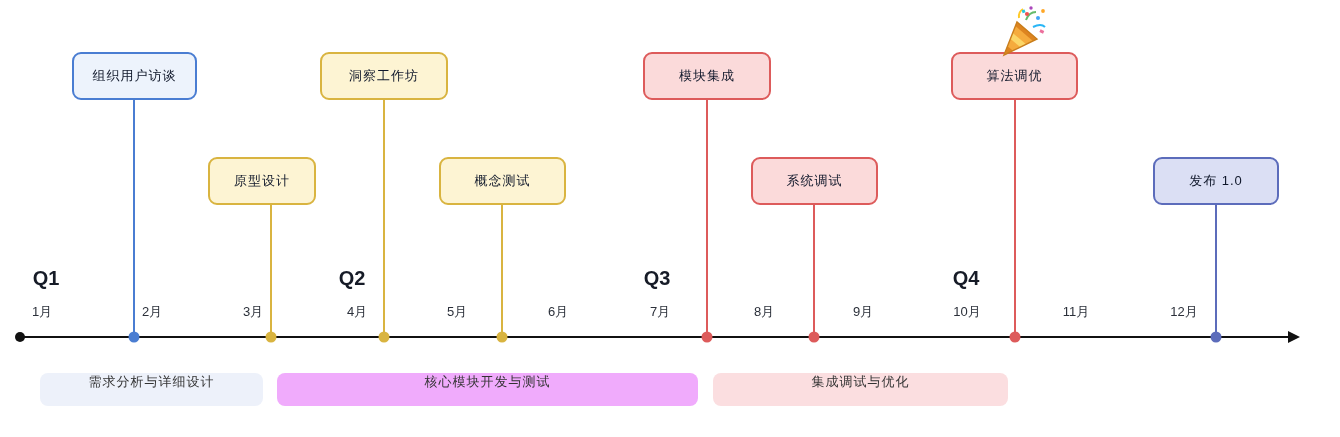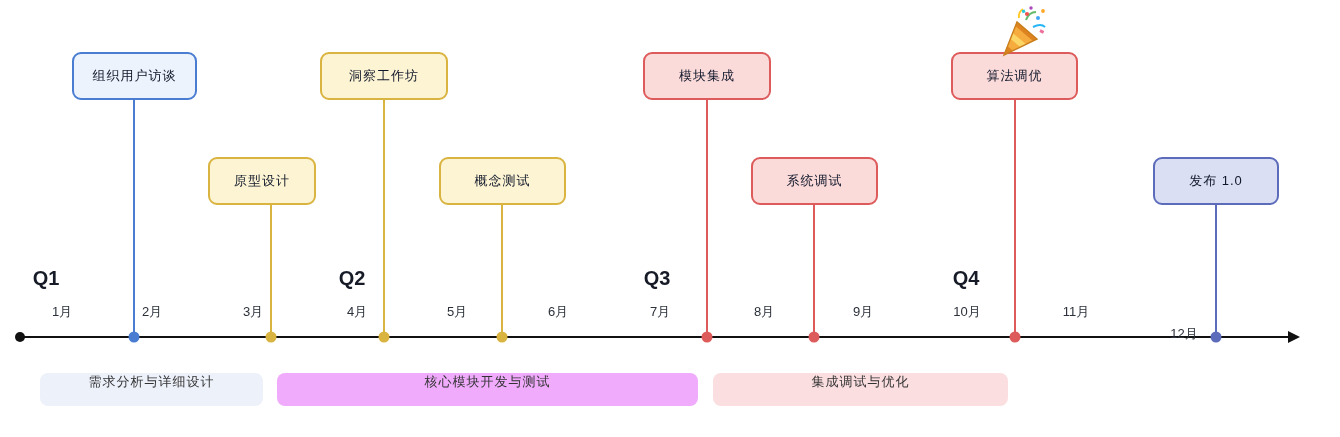--- a/index.html
+++ b/index.html
@@ -68,32 +68,32 @@
 
   <div class="axis-line"></div>
   <div class="axis-arrow"></div>
   <div class="dot black" style="left:20px;"></div>
 
   <div class="quarter" style="left:46px;">Q1</div>
   <div class="quarter" style="left:352px;">Q2</div>
   <div class="quarter" style="left:657px;">Q3</div>
   <div class="quarter" style="left:966px;">Q4</div>
 
-  <div class="month" style="left:62px;">1月</div>
+  <div class="month" style="left:42px;">1月</div>
   <div class="month" style="left:152px;">2月</div>
   <div class="month" style="left:253px;">3月</div>
   <div class="month" style="left:357px;">4月</div>
   <div class="month" style="left:457px;">5月</div>
   <div class="month" style="left:558px;">6月</div>
   <div class="month" style="left:660px;">7月</div>
   <div class="month" style="left:764px;">8月</div>
   <div class="month" style="left:863px;">9月</div>
   <div class="month" style="left:967px;">10月</div>
   <div class="month" style="left:1076px;">11月</div>
-  <div class="month" style="left:1184px;margin-top:22px;">12月</div>
+  <div class="month" style="left:1184px;">12月</div>
 
   <div class="connector blue" style="left:133px;top:100px;height:237px;"></div>
   <div class="dot blue" style="left:134px;"></div>
   <div class="card blue" style="left:72px;top:52px;width:125px;height:48px;">
     <span>组织用户访谈</span>
   </div>
 
   <div class="connector yellow" style="left:270px;top:205px;height:132px;"></div>
   <div class="dot yellow" style="left:271px;"></div>
   <div class="card yellow" style="left:208px;top:157px;width:108px;height:48px;">

